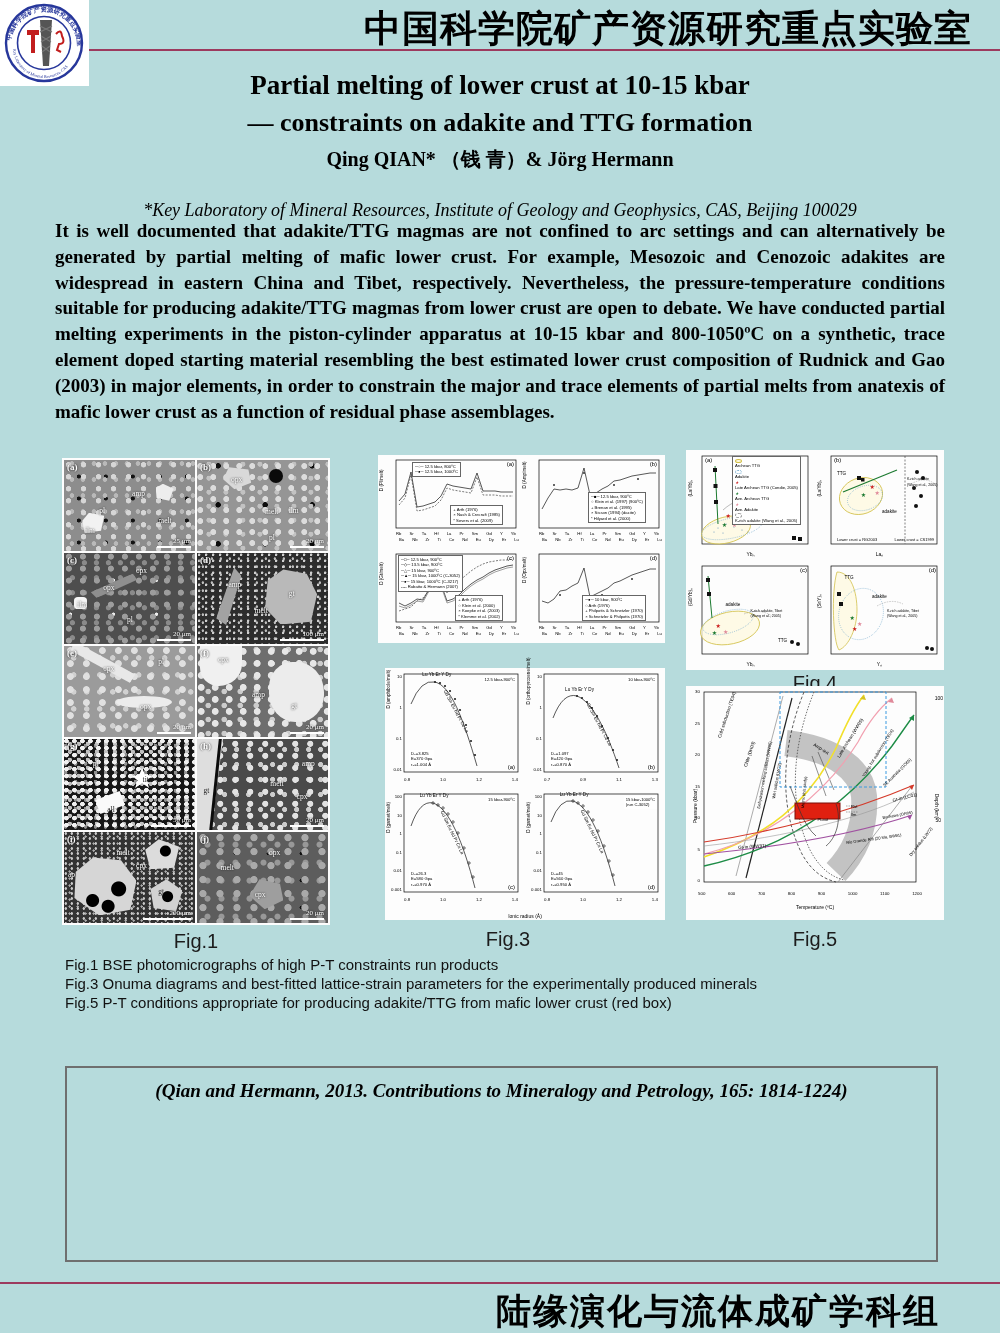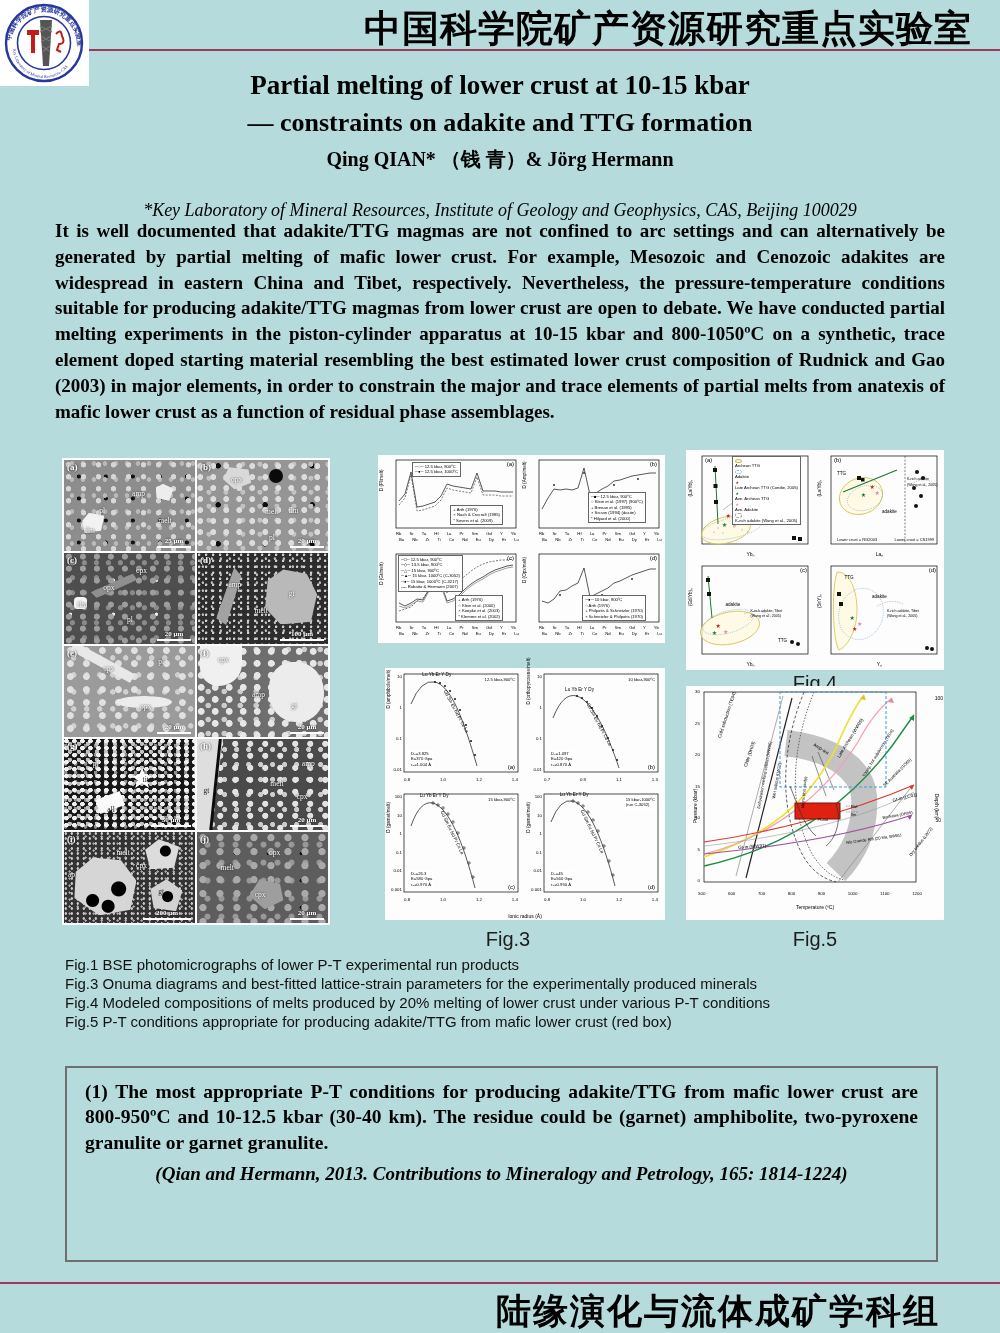--- a/index.html
+++ b/index.html
@@ -28,22 +28,22 @@
   .fig-caption{position:absolute;font-family:"Liberation Sans",sans-serif;font-size:20px;color:#1c1c1c;
                text-align:center;}
 
   
   .fig1{left:62px;top:458px;width:268px;height:467px;display:grid;
         grid-template-columns:1fr 1fr;grid-template-rows:repeat(5,1fr);gap:2px;padding:2px;box-sizing:border-box;}
   .bse{position:relative;overflow:hidden;}
   .bse .tag{position:absolute;left:3px;top:2px;color:#fff;font-size:9px;font-weight:bold;
             text-shadow:0 0 2px #000;z-index:5;}
   .mlab{position:absolute;color:#fff;font-size:7.5px;text-shadow:0 0 2px #000;z-index:5;}
-  .scalebar{position:absolute;right:4px;bottom:3px;z-index:5;color:#fff;font-size:7px;text-align:center;
-            text-shadow:0 0 2px #000;font-weight:bold;}
+  .scalebar{position:absolute;right:4px;bottom:3px;z-index:5;color:#fff;font-size:7px;text-align:right;
+            text-shadow:0 0 2px #000;}
   .scalebar i{display:block;height:0;border-top:2px solid #fff;margin-top:1px;}
   .cryst{position:absolute;z-index:1;}
   .g-a{background-color:#8d8d8d;background-image:
        radial-gradient(circle at 30% 40%,#d6d6d6 0 2.4px,transparent 3px),
        radial-gradient(circle at 72% 22%,#b9b9b9 0 2px,transparent 2.6px),
        radial-gradient(circle at 55% 75%,#141414 0 1.7px,transparent 2.3px);
        background-size:15px 12px,11px 16px,27px 22px;}
   .g-b{background-color:#959595;background-image:
        radial-gradient(circle at 25% 55%,#dcdcdc 0 2.6px,transparent 3.3px),
        radial-gradient(circle at 70% 30%,#c2c2c2 0 2.2px,transparent 2.8px),
@@ -263,20 +263,21 @@
     </div>
     <div class="bse g-j">
       <span class="tag">(j)</span>
       <div class="cryst" style="left:40%;top:52%;width:34px;height:30px;background:#9e9e9e;clip-path:polygon(30% 0,90% 15%,100% 70%,45% 100%,0 55%)"></div>
       <span class="mlab" style="left:18%;top:34%">melt</span>
       <span class="mlab" style="left:55%;top:18%">opx</span>
       <span class="mlab" style="left:44%;top:64%">cpx</span>
       <span class="scalebar"><span>20 μm</span><i style="width:34px"></i></span>
     </div>
   </div>
+  <div class="fig-caption" style="left:62px;top:930px;width:268px">Fig.1</div>
 
   <div class="panel fig2">
 
     <div class="sp" style="left:2px;top:2px;width:139px;height:90px">
       <svg viewBox="0 0 139 90">
         <rect class="axbox" x="16" y="3" width="120" height="68"></rect>
         <polyline class="ln" points="19,44 25,37 31,15 37,50 43,49 49,47 55,45 61,39 67,27 73,29 79,30 85,31 91,32 97,16 103,34 109,34 115,34 121,35 127,35 133,35"></polyline>
         <polyline class="ln dash" points="19,48 25,41 31,18 37,54 43,53 49,51 55,49 61,43 67,31 73,33 79,34 85,35 91,36 97,20 103,38 109,38 115,38 121,39 127,39 133,39"></polyline>
       </svg>
       <span class="sptag" style="right:5px;top:4px">(a)</span>
@@ -835,26 +836,24 @@
       </div>
     <span class="vlab" style="right:1px;top:4%">100</span>
     <span class="vlab" style="right:3px;top:56%">50</span>
     <div class="xlab" style="bottom:10px">Temperature (ºC)</div>
     <span class="vlab" style="left:-8px;top:50%;transform:rotate(-90deg)">Pressure (kbar)</span>
     <span class="vlab" style="right:-6px;top:50%;transform:rotate(90deg)">Depth (km)</span>
   </div>
   <div class="fig-caption" style="left:686px;top:928px;width:258px">Fig.5</div>
 
   <div class="cap-list">
-      <div>Fig.1 BSE photomicrographs of lower P-T experimental run products</div>
+      <div>Fig.1 BSE photomicrographs of high P-T constraints run products</div>
       <div>Fig.3 Onuma diagrams and best-fitted lattice-strain parameters for the experimentally produced minerals</div>
-      <div>Fig.4 Modeled compositions of melts produced by 20% melting of lower crust under various P-T conditions</div>
       <div>Fig.5 P-T conditions appropriate for producing adakite/TTG from mafic lower crust (red box)</div>
     </div>
 
   <div class="conclusions">
-    <div class="conc-p">(1) The most appropriate P-T conditions for producing adakite/TTG from mafic lower crust are 800-950ºC and 10-12.5 kbar (30-40 km). The residue could be (garnet) amphibolite, two-pyroxene granulite or garnet granulite.</div>
     <div class="conc-ref">(Qian and Hermann, 2013. Contributions to Mineralogy and Petrology, 165: 1814-1224)</div>
   </div>
 
   <div class="rule-bottom"></div>
   <div class="footer-text">陆缘演化与流体成矿学科组</div>
 </div>
 
 </body></html>

